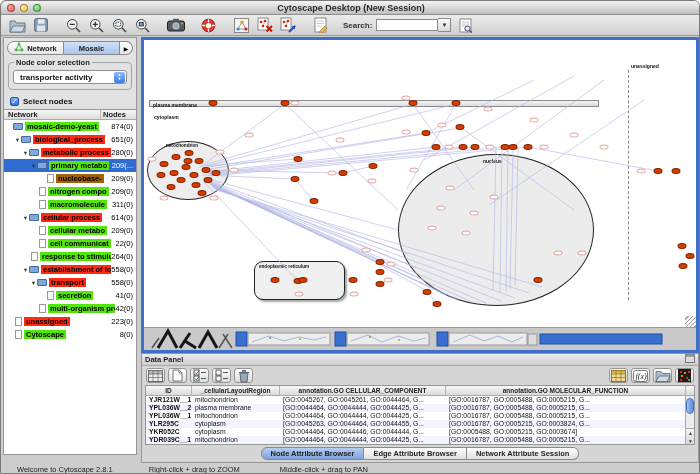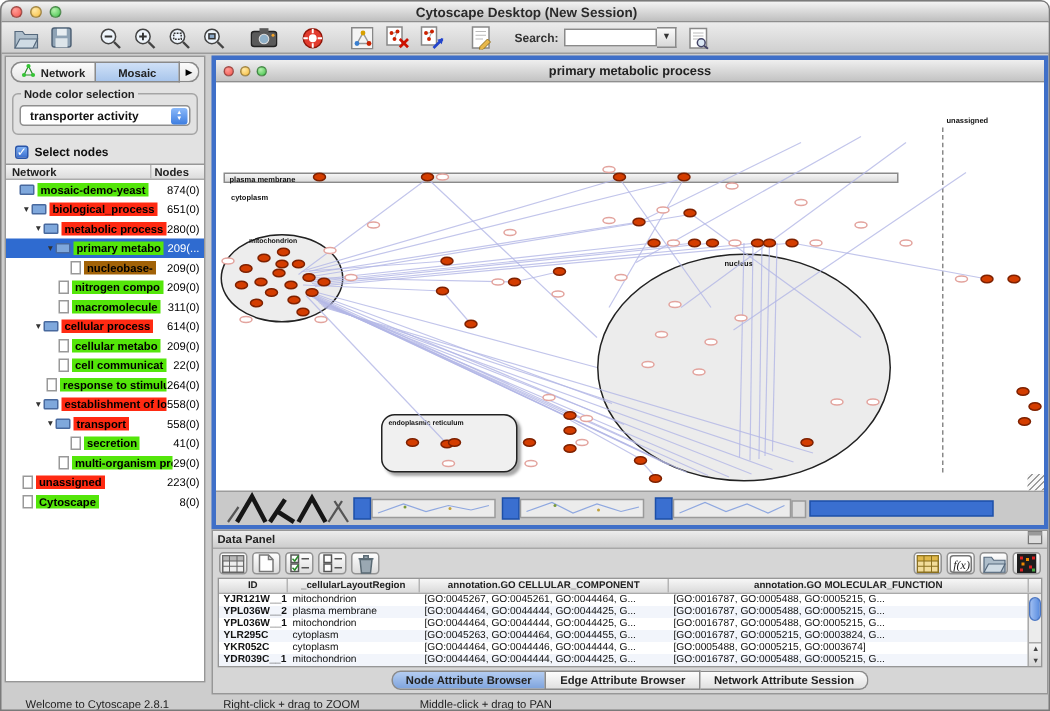--- a/index.html
+++ b/index.html
@@ -368,46 +368,38 @@
         <div class="trow">
           <span class="t-arrow" style="margin-left: 34px;"></span>
           <span class="t-page"></span>
           <span class="t-label" style="background: rgb(84, 230, 10);">secretion</span>
           <span class="t-count">41(0)</span>
         </div>
         <div class="trow">
           <span class="t-arrow" style="margin-left: 26px;"></span>
           <span class="t-page"></span>
           <span class="t-label" style="background: rgb(84, 230, 10);">multi-organism pro</span>
-          <span class="t-count">29(0)</span>
+          <span class="t-count">42(0)</span>
         </div>
         <div class="trow">
           <span class="t-arrow" style="margin-left: 2px;"></span>
           <span class="t-page"></span>
           <span class="t-label" style="background: rgb(255, 42, 18);">unassigned</span>
           <span class="t-count">223(0)</span>
         </div>
         <div class="trow">
           <span class="t-arrow" style="margin-left: 2px;"></span>
           <span class="t-page"></span>
           <span class="t-label" style="background: rgb(84, 230, 10);">Cytoscape</span>
           <span class="t-count">8(0)</span>
         </div>
       </div>
   </div>
 
   <div class="abs network-window">
-    <div class="nw-titlebar">
-      <div class="abs nw-lights">
-        <div class="light red"></div>
-        <div class="light yellow"></div>
-        <div class="light green"></div>
-      </div>
-      <div class="title">primary metabolic process</div>
-    </div>
     <div class="nw-canvas" id="nw-canvas">
       <div class="pm-bar">
         <div class="comp-label" style="left:3px;top:0.5px;">plasma membrane</div>
       </div>
       <div class="comp-label" style="left:10px;top:74px;">cytoplasm</div>
       <div class="mito">
         <div class="comp-label" style="left:18px;top:1px;font-size:4.6px;">mitochondrion</div>
       </div>
       <div class="nucleus">
         <div class="comp-label" style="left:84px;top:3px;">nucleus</div>

